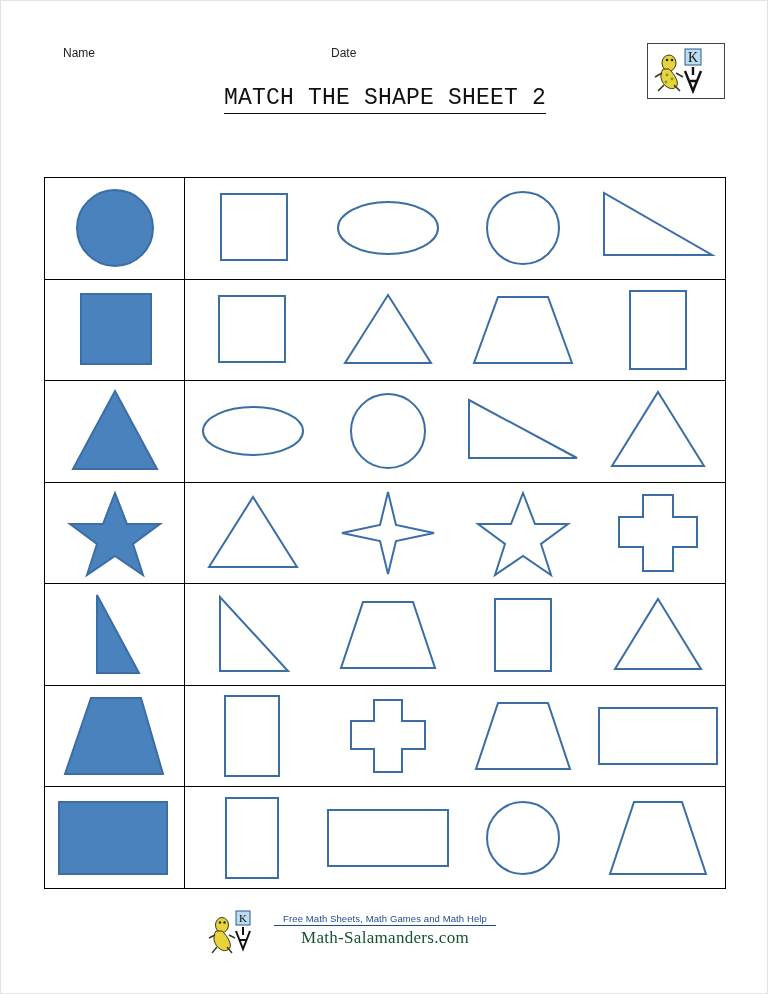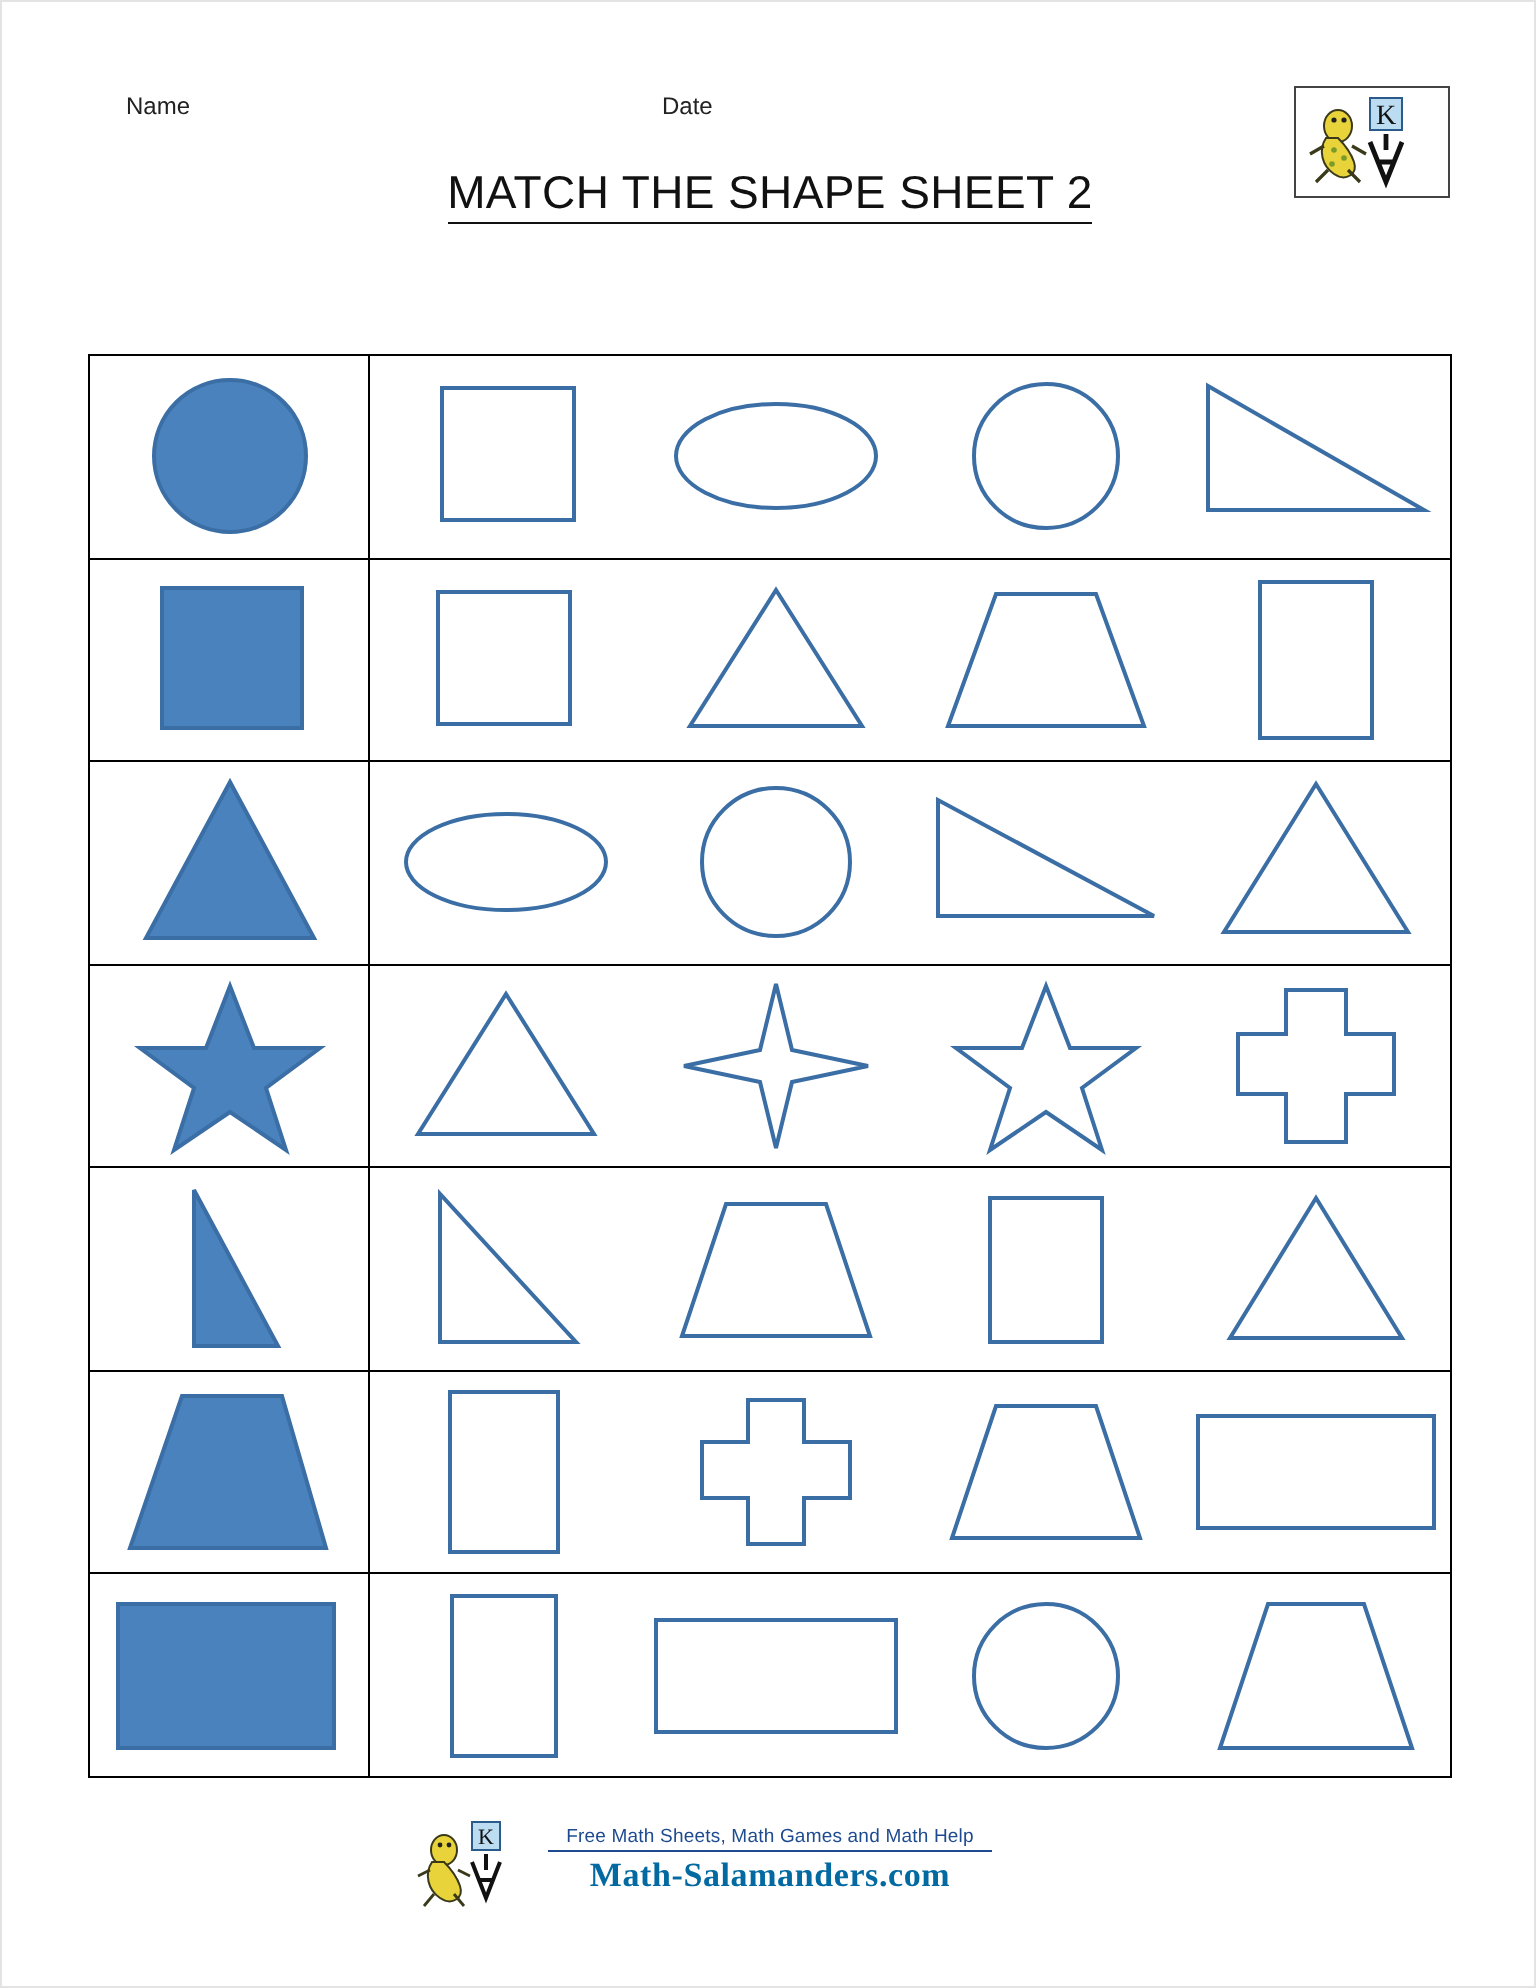--- a/index.html
+++ b/index.html
@@ -63,20 +63,21 @@
     top: 82px;
     width: 768px;
     text-align: center;
     font-size: 23px;
     letter-spacing: .2px;
     color: #111;
   }
   .title span {
     border-bottom: 1.6px solid #111;
     padding-bottom: 2px;
+    font-family: Liberation Mono, monospace;
   }
   .instruction {
     position: absolute;
     left: 42px;
     top: 134px;
     font-size: 17px;
     color: #111;
   }
   
   .grid {
@@ -136,22 +137,22 @@
     position: relative;
   }
   .foot-line {
     width: 222px;
     height: 1px;
     background: #1e4b8f;
     margin: 1px auto 2px;
   }
   .foot-brand {
     font-size: 17px;
-    font-weight: bold;
-    color: #0369a1;
+    font-weight: normal;
+    color: #14532d;
     letter-spacing: .3px;
     font-family: "Liberation Serif", serif;
   }
   .foot-logo {
     position: absolute;
     left: -70px;
     top: -4px;
   }
 </style>
 </head>

